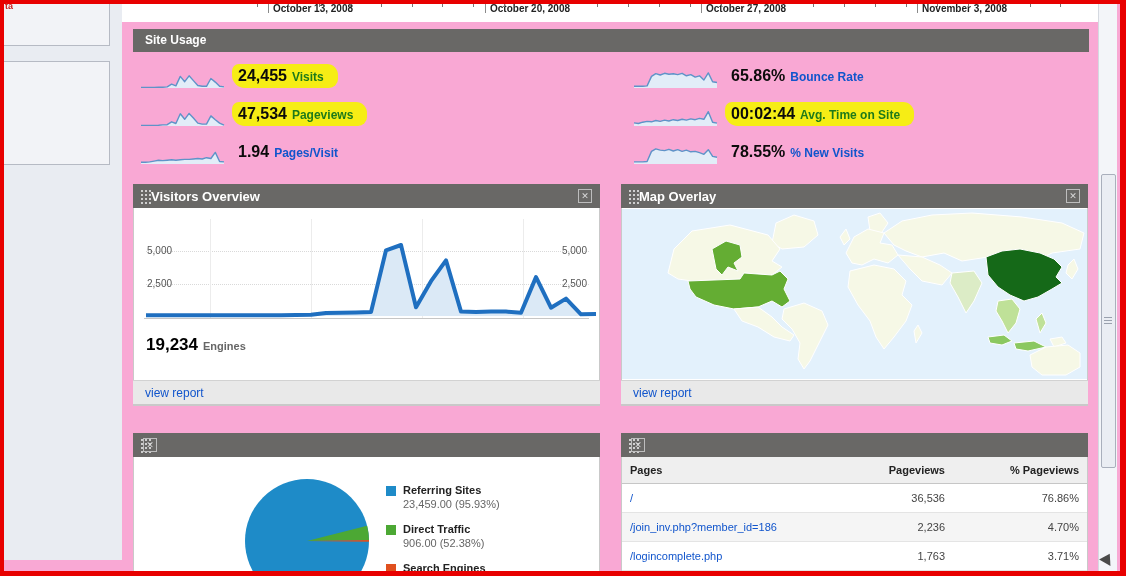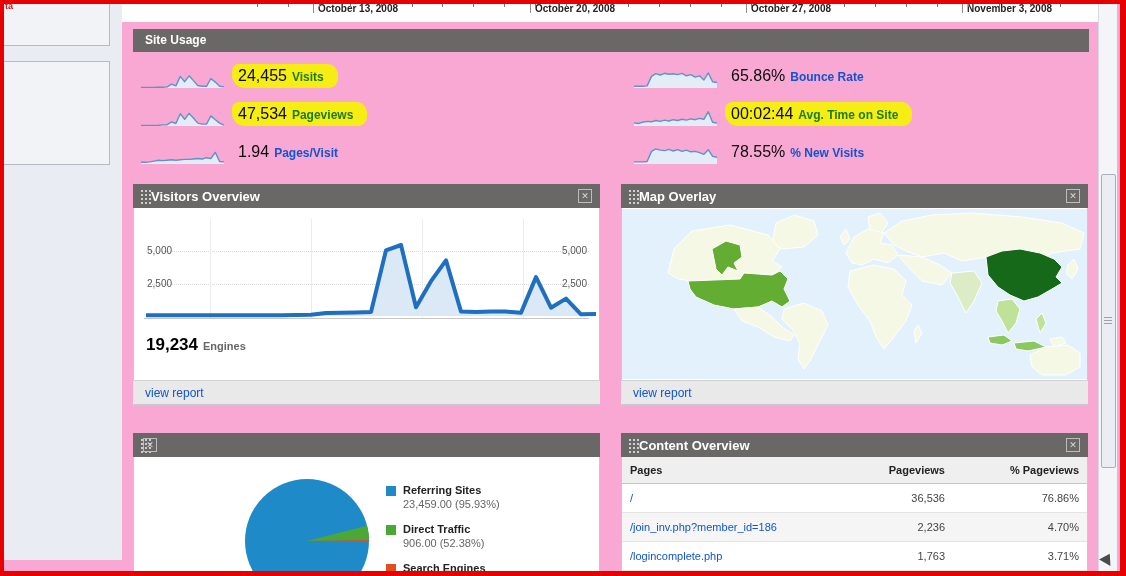--- a/index.html
+++ b/index.html
@@ -9,30 +9,30 @@
         pointer-events:none;z-index:60;}
   
   .sidebar{position:absolute;left:0;top:0;width:122px;height:560px;background:#e9ecf2;}
   .side-note{position:absolute;left:5px;top:1px;font-size:9px;font-weight:bold;color:#cc2222;z-index:61;}
   .side-box{position:absolute;left:-2px;width:110px;background:#f2f3f7;border:1px solid #b6bac4;}
   .side-box.b1{top:-6px;height:50px;}
   .side-box.b2{top:61px;height:102px;}
   
   .timeline{position:absolute;left:122px;top:0;width:978px;height:22px;background:#fff;}
   .tick{position:absolute;top:4px;width:1px;height:3px;background:#777;}
-  .dlabel{position:absolute;top:3px;font-size:10px;font-weight:bold;color:#222;white-space:nowrap;margin-left:45px;}
+  .dlabel{position:absolute;top:3px;font-size:10px;font-weight:bold;color:#222;white-space:nowrap;}
   .dtick{display:inline-block;width:1px;height:9px;background:#8a8a8a;margin-right:4px;vertical-align:-1px;}
   
   .usage-bar{position:absolute;left:133px;top:29px;width:956px;height:23px;background:#696866;color:#fff;
         font-size:12px;font-weight:bold;line-height:23px;padding-left:12px;box-sizing:border-box;}
   .stat{position:absolute;display:flex;align-items:center;gap:7px;height:32px;}
   .stat svg{width:85px;height:27px;flex:0 0 auto;}
   .stat-text{white-space:nowrap;padding:2px 6px;border-radius:3px;}
   .stat-text.hl{background:#f6ed15;border-radius:7px 11px 9px 13px;padding:3px 14px 3px 6px;}
-  .stat-value{font-size:16px;font-weight:normal;color:#0b0b0b;letter-spacing:0;}
+  .stat-value{font-size:16px;font-weight:bold;color:#0b0b0b;letter-spacing:0;}
   .stat-label{font-size:12px;font-weight:bold;color:#1155cc;margin-left:5px;}
   .hl .stat-label{color:#1e7a1a;}
   
   .panel{position:absolute;background:#fff;border:1px solid #c9c9c9;box-sizing:border-box;}
   .phead{position:absolute;left:-1px;top:-1px;right:-1px;height:24px;background:#696866;display:flex;
         align-items:center;padding:0 8px;box-sizing:border-box;}
   .ptitle{color:#fff;font-size:13px;font-weight:bold;margin-left:8px;flex:1;}
   .grip{width:2px;height:2px;background:#cfcfcf;margin-top:-10px;
         box-shadow:4px 0 #cfcfcf,8px 0 #cfcfcf,0 4px #cfcfcf,4px 4px #cfcfcf,8px 4px #cfcfcf,
                    0 8px #cfcfcf,4px 8px #cfcfcf,8px 8px #cfcfcf,0 12px #cfcfcf,4px 12px #cfcfcf,8px 12px #cfcfcf;}
@@ -266,21 +266,20 @@
         <div>
             <div class="llabel">Search Engines</div>
           </div>
       </div>
     </div>
   </div>
 
   <div class="panel" style="left:621px;top:433px;width:467px;height:200px">
     <div class="phead">
       <span class="grip"></span>
-      <span class="ptitle">Content Overview</span>
       <span class="pclose">✕</span>
     </div>
     <table class="ctable">
       <tbody>
           <tr>
         <th>Pages</th>
         <th class="num">Pageviews</th>
         <th class="num">% Pageviews</th>
       </tr>
       <tr>

